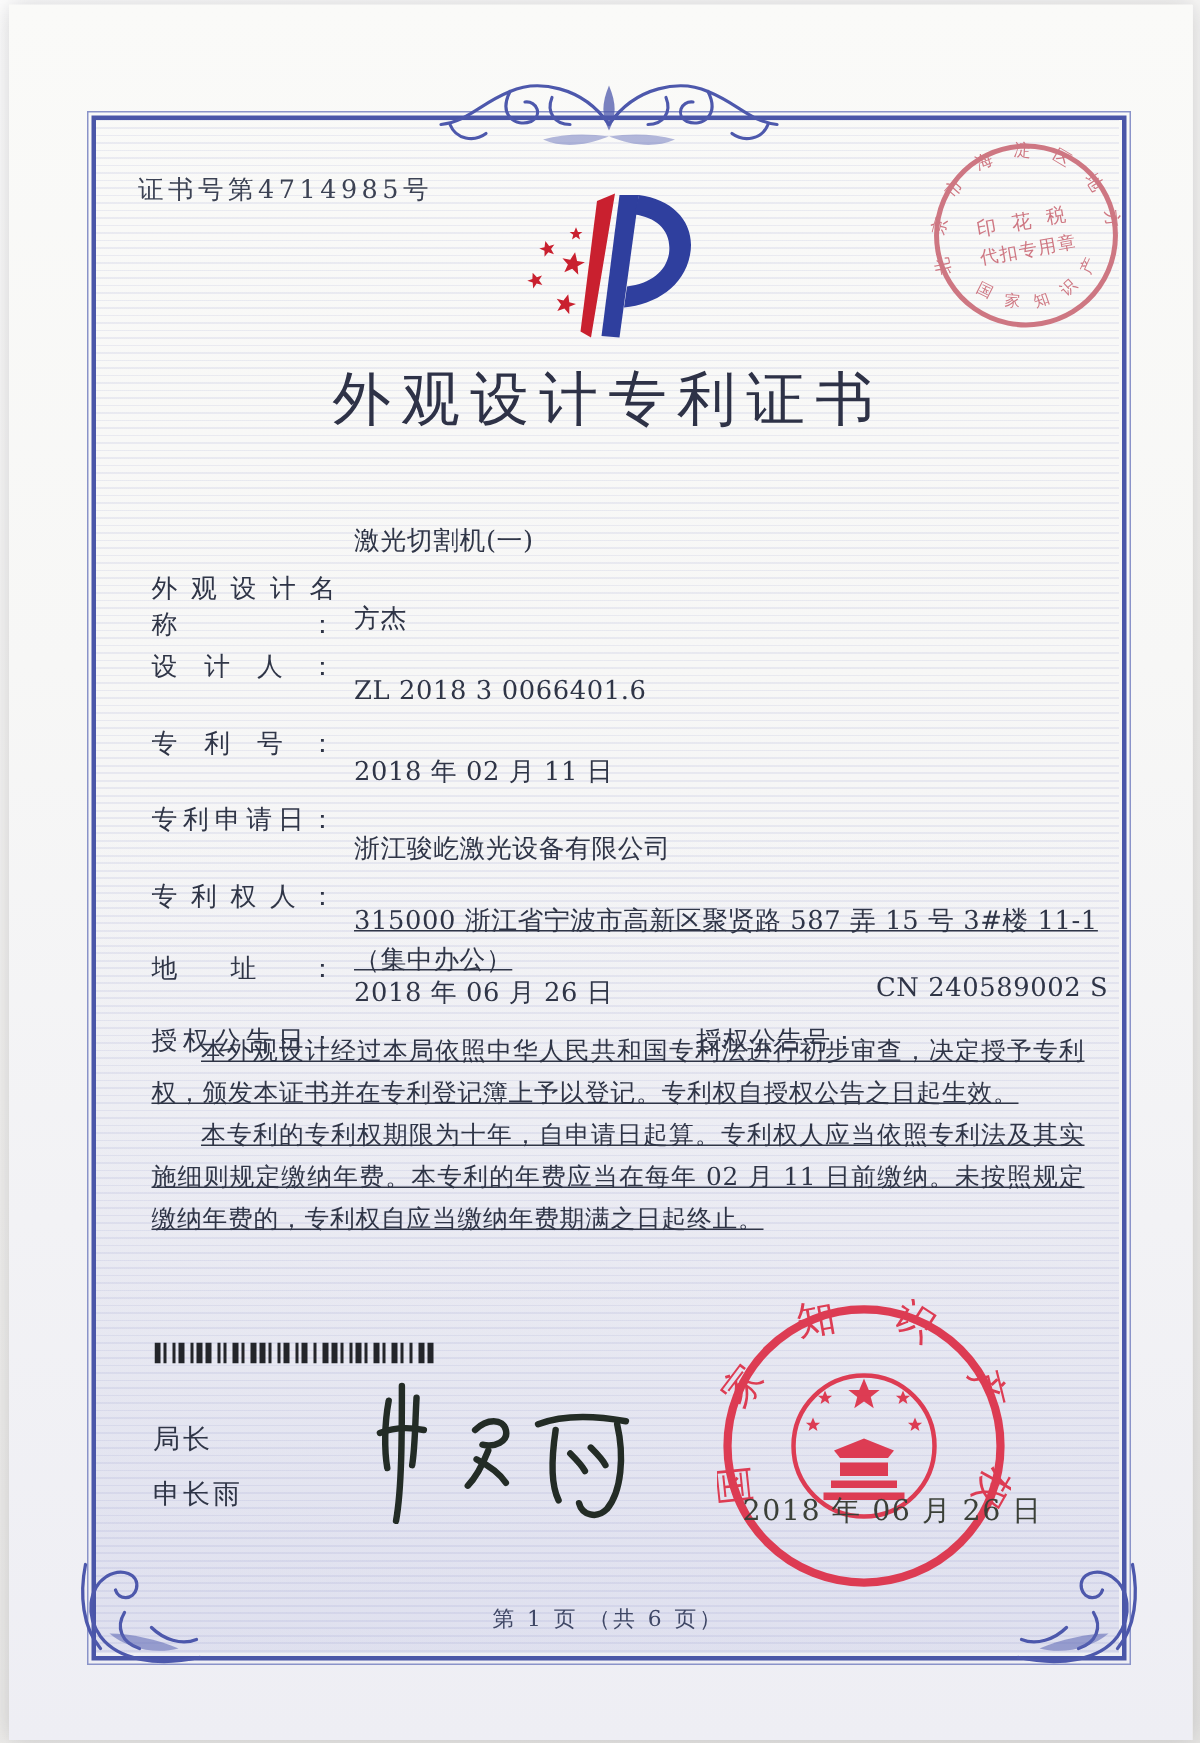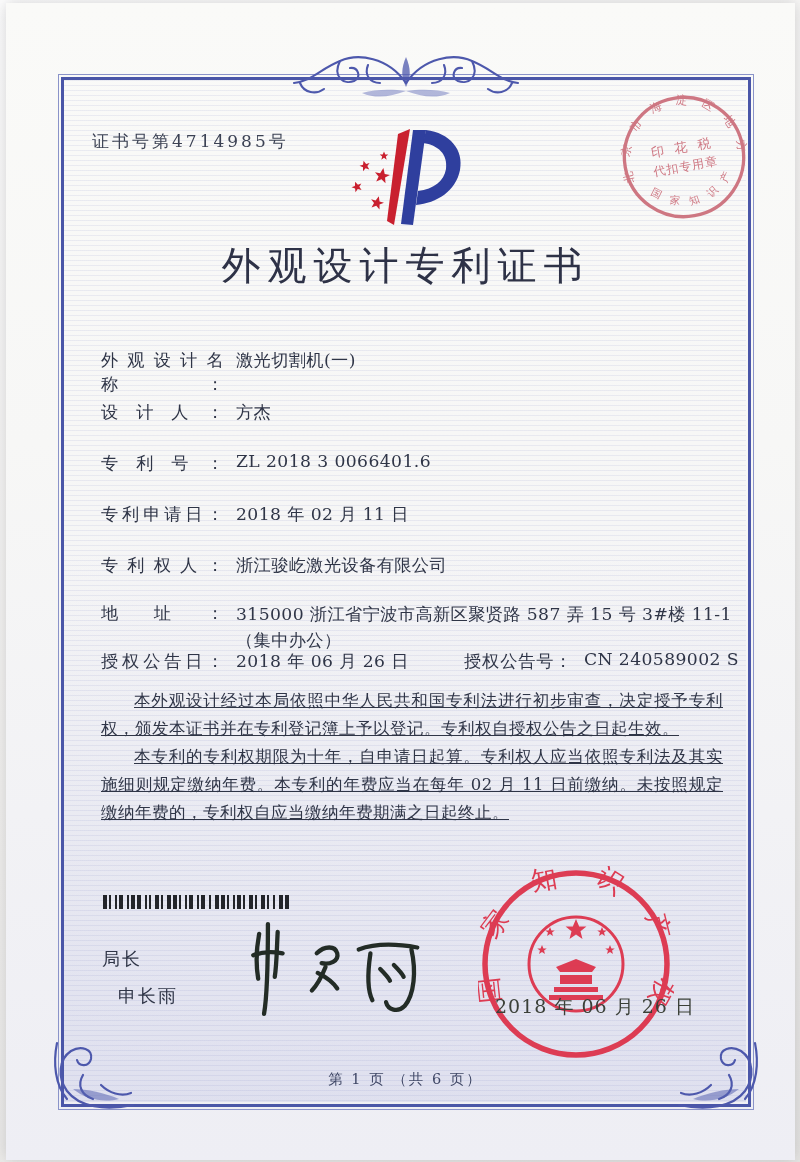--- a/index.html
+++ b/index.html
@@ -21,33 +21,33 @@
   .frame::before{
     content:"";position:absolute;inset:2px;border:3px solid #4a56a8;
   }
   .texture{
     position:absolute;inset:6px;pointer-events:none;
     background:
       repeating-linear-gradient(180deg, rgba(130,136,198,.13) 0 1px, rgba(255,255,255,0) 1px 5px),
       linear-gradient(180deg, rgba(210,212,236,0) 46%, rgba(182,186,224,.28) 100%);
   }
   .abs{position:absolute;}
-  .cert-no{left:86px;top:127px;font-size:17px;letter-spacing:3px;color:#3c4254;}
+  .cert-no{left:86px;top:112px;font-size:17px;letter-spacing:3px;color:#3c4254;}
   .title{left:52px;top:236px;width:695px;text-align:center;font-size:39px;letter-spacing:7px;color:#2e3247;}
   .frow{left:95px;display:flex;font-size:17.2px;letter-spacing:.4px;color:#2f3547;}
-  .flabel{width:123px;flex:none;text-align:justify;text-align-last:justify;}
+  .flabel{width:123px;flex:none;text-align:justify;text-align-last:justify;margin-top:32px;}
   .fvalue{margin-left:12px;white-space:nowrap;}
-  .fvalue.wrap{white-space:normal;width:502px;line-break:anywhere;line-height:26px;}
+  .fvalue.wrap{white-space:normal;width:502px;line-break:anywhere;line-height:26px;text-decoration:underline;}
   .paras{left:95px;top:684px;width:622px;font-size:16.5px;line-height:28px;text-align:justify;letter-spacing:.5px;}
   .paras p{margin:0;text-indent:2em;text-decoration:underline;}
   .barcode{left:97px;top:892px;width:205px;height:14px;overflow:hidden;white-space:nowrap;font-size:0;}
   .barcode i{display:inline-block;height:14px;vertical-align:top;}
   .barcode i.b{background:#23252a;}
   .signer-title{left:96px;top:944px;font-size:18px;letter-spacing:2px;}
-  .signer-name{left:112px;top:981px;font-size:18px;letter-spacing:2px;}
+  .signer-name{left:96px;top:981px;font-size:18px;letter-spacing:2px;}
   .issue-date{left:489px;top:991px;font-size:19px;letter-spacing:1px;color:#3b4038;z-index:6;}
   .footer{left:52px;top:1067px;width:695px;text-align:center;font-size:14.5px;letter-spacing:2px;color:#3f4766;}
   svg{display:block;}
   .seal-wrap{z-index:5;}
 </style>
 </head>
 <body>
 
 <div class="paper">
 

